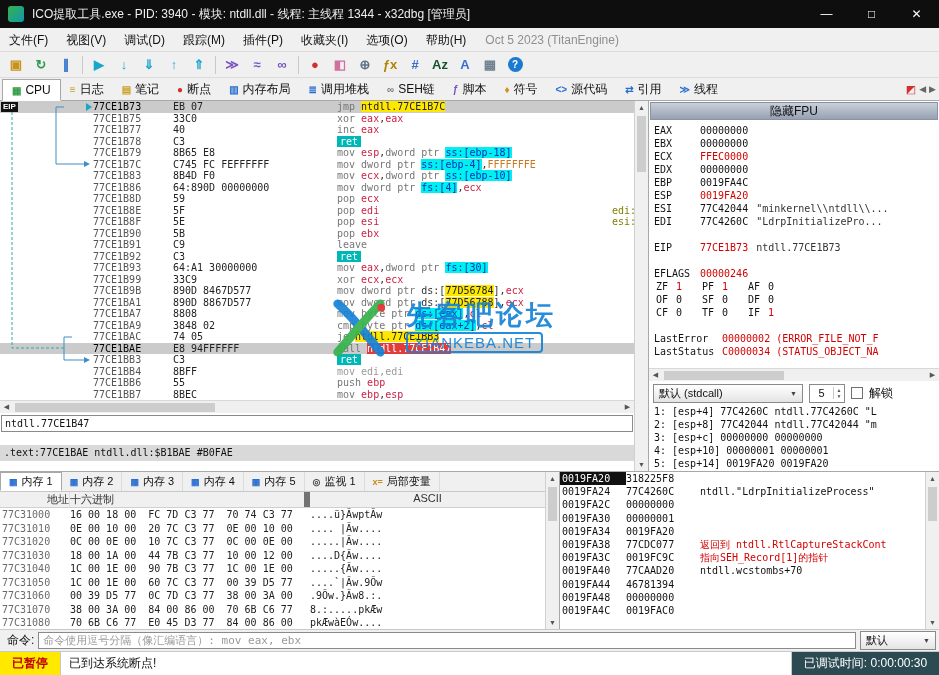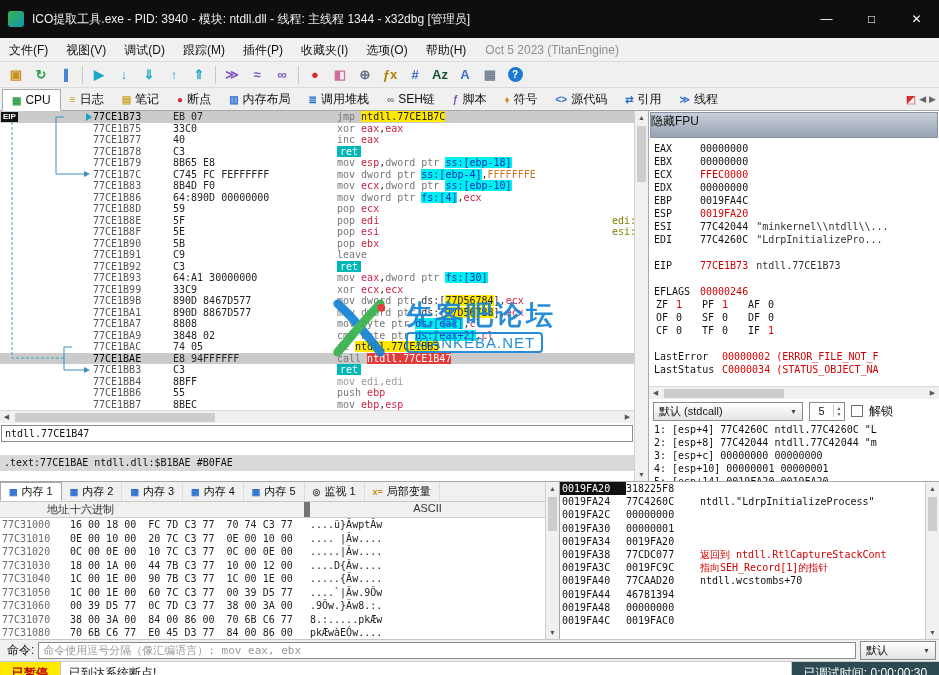--- a/index.html
+++ b/index.html
@@ -1,21 +1,21 @@
 <!DOCTYPE html>
 <html><head>
 <meta charset="utf-8">
 <style>
   *{box-sizing:border-box;margin:0;padding:0}
   html,body{width:939px;height:675px;overflow:hidden}
   body{font-family:"Liberation Sans",sans-serif;background:#f0f0f0;color:#111}
   .app{position:relative;width:939px;height:675px;display:flex;flex-direction:column;background:#f0f0f0}
 
   
-  .titlebar{height:38px;background:#0e0e0e;color:#eee;display:flex;align-items:center;padding-left:8px;font-size:12px;flex:none}
+  .titlebar{height:28px;background:#0e0e0e;color:#eee;display:flex;align-items:center;padding-left:8px;font-size:12px;flex:none}
   .app-icon{width:16px;height:16px;border-radius:3px;background:linear-gradient(135deg,#37b24d,#0f98ad);margin-right:8px;flex:none}
   .titlebar .title{flex:1;white-space:nowrap;overflow:hidden}
   .win-btn{width:45px;height:28px;display:flex;align-items:center;justify-content:center;font-size:12px;color:#fff}
 
   
   .menubar{height:24px;background:#f0f0f0;border-bottom:1px solid #dcdcdc;display:flex;align-items:center;font-size:12px;flex:none}
   .menu-item{padding:0 9px;height:24px;line-height:24px}
   .build-date{color:#8f8f8f;margin-left:10px;white-space:nowrap}
 
   
@@ -64,21 +64,21 @@
   .infobox{margin:2px 1px 0;border:1px solid #8a8a8a;height:17px;font:10px/15px "DejaVu Sans Mono",monospace;padding-left:3px;background:#fff;flex:none}
   .infoline2{margin-top:13px;height:16px;background:#d9d9d9;font:10px/16px "DejaVu Sans Mono",monospace;padding-left:4px;color:#111;flex:none}
 
   .vscroll{width:14px;background:#f0f0f0;border-left:1px solid #d0d0d0;display:flex;flex-direction:column;flex:none}
   .sb-btn{height:13px;font-size:7px;color:#555;text-align:center;line-height:13px}
   .sb-track{flex:1;position:relative}
   .sb-thumb{position:absolute;left:2px;right:2px;top:2px;height:56px;background:#cdcdcd}
 
   
   .regs{width:291px;border-left:1px solid #a8a8a8;background:#fff;display:flex;flex-direction:column;flex:none}
-  .reg-header{height:26px;margin:1px;background:linear-gradient(#c9d0da,#97a1b2);border:1px solid #8a93a3;font-size:12px;line-height:16px;flex:none}
+  .reg-header{height:18px;margin:1px;background:linear-gradient(#c9d0da,#97a1b2);border:1px solid #8a93a3;text-align:center;font-size:12px;line-height:16px;flex:none}
   .reg-body{height:247px;overflow:hidden;padding:3px 0 0 5px;flex:none}
   .rline{height:13px;font:10px/13px "DejaVu Sans Mono",monospace;white-space:pre}
   .rgap{height:13px}
   .rn{display:inline-block;width:46px;color:#111}
   .rv{color:#111}.rv.red{color:#d40000}
   .rc{color:#333;margin-left:8px}
   .fn{display:inline-block;width:20px;margin-left:2px;color:#111}
   .fv{display:inline-block;width:24px;color:#111}.fv.red{color:#d40000}
   .en{display:inline-block;width:68px;color:#111}
   .ev{color:#d40000;margin-right:6px}.ec{color:#d40000}

